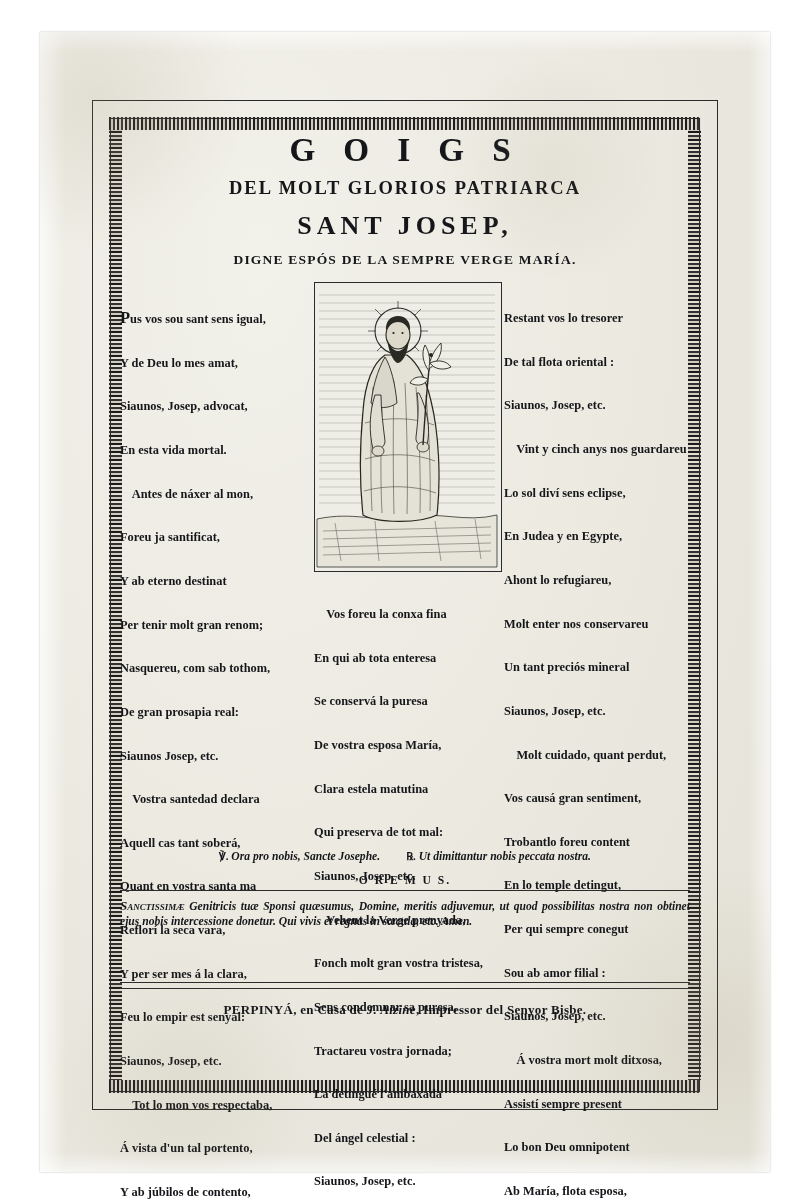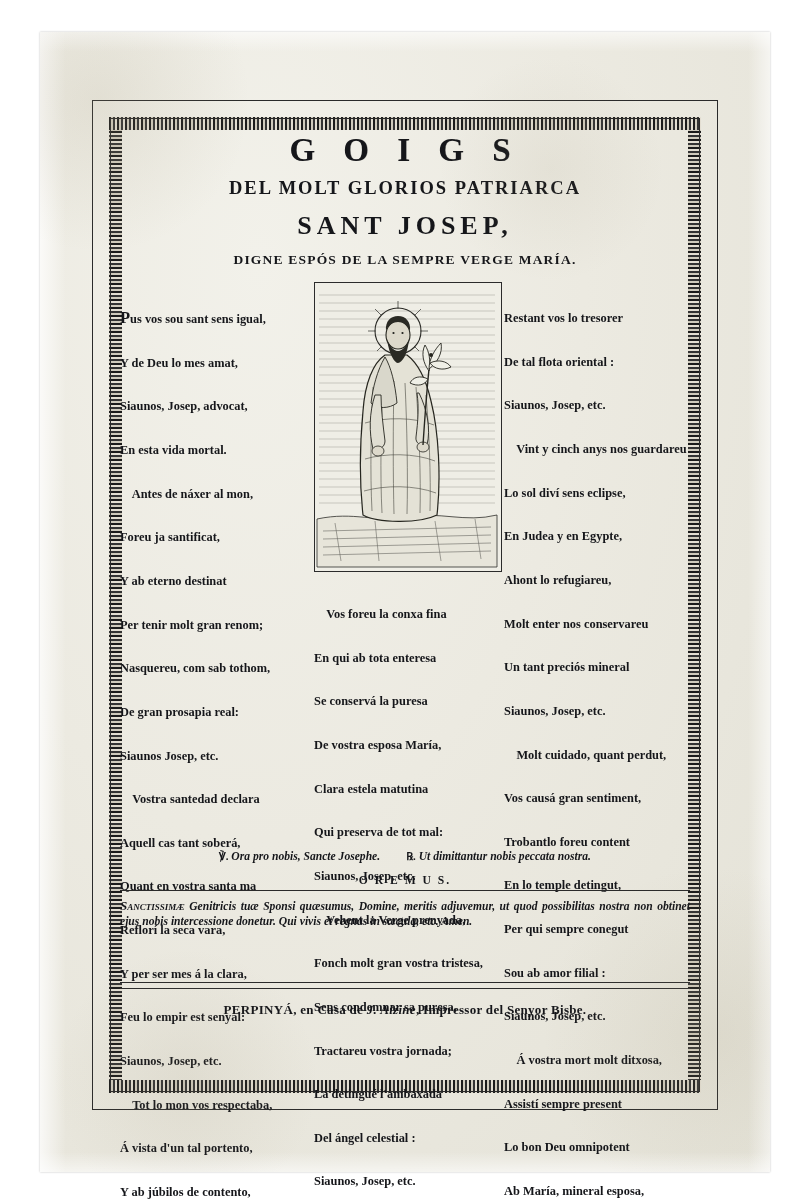--- a/index.html
+++ b/index.html
@@ -454,21 +454,21 @@
         <span class="ln">    Molt cuidado, quant perdut,</span>
         <span class="ln">Vos causá gran sentiment,</span>
         <span class="ln">Trobantlo foreu content</span>
         <span class="ln">En lo temple detingut,</span>
         <span class="ln">Per qui sempre conegut</span>
         <span class="ln">Sou ab amor filial :</span>
         <span class="ln">Siaunos, Josep, etc.</span>
         <span class="ln">    Á vostra mort molt ditxosa,</span>
         <span class="ln">Assistí sempre present</span>
         <span class="ln">Lo bon Deu omnipotent</span>
-        <span class="ln">Ab María, mineral esposa,</span>
+        <span class="ln">Ab María, flota esposa,</span>
         
         
         
         
         
         
         
         
         
         

